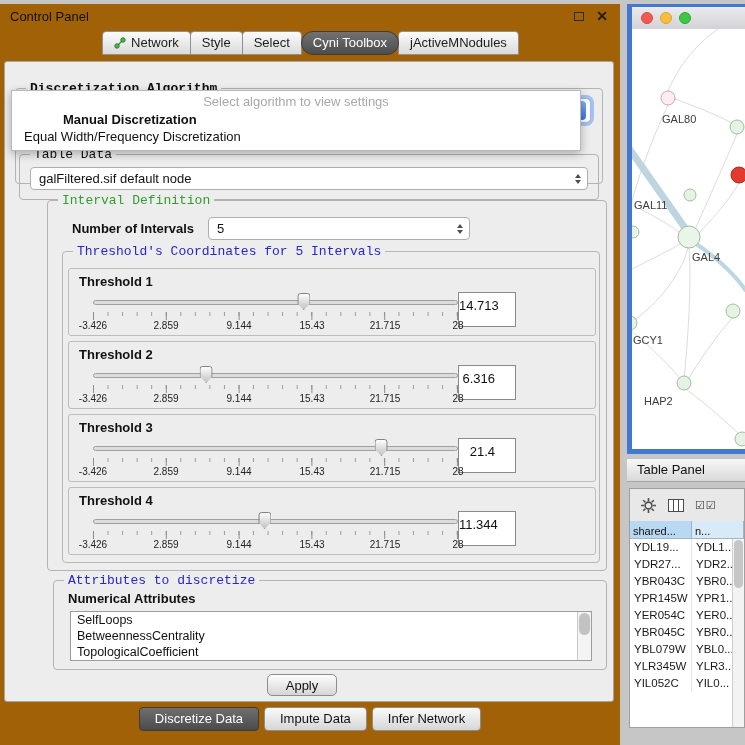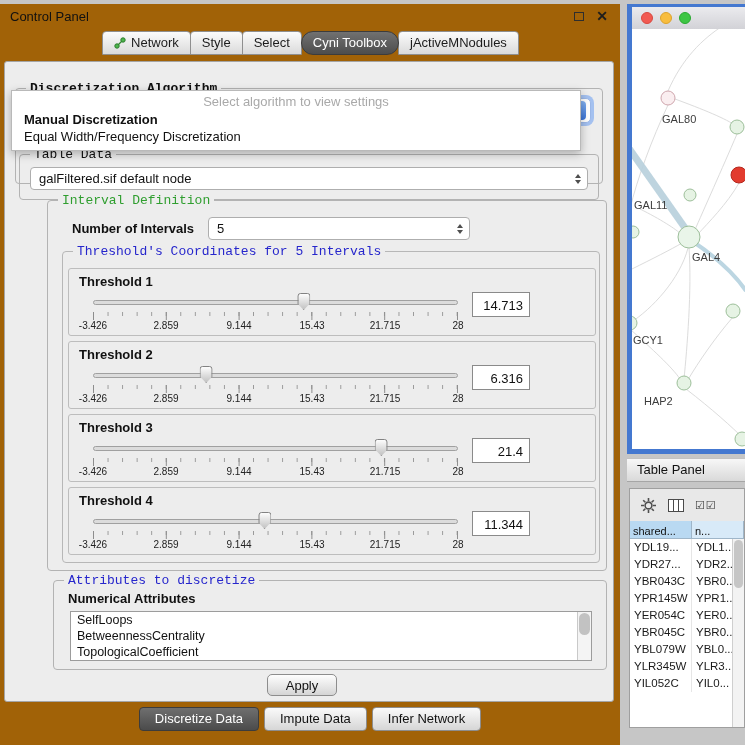--- a/index.html
+++ b/index.html
@@ -47,21 +47,21 @@
                   background:linear-gradient(#84b2f2,#3a73d6); display:flex; flex-direction:column;
                   align-items:center; justify-content:center; gap:2px; }
   .spin-capsule .tri-up { border-bottom-color:#fff; }
   .spin-capsule .tri-dn { border-top-color:#fff; }
 
   
   .popup { position:absolute; left:6px; top:28px; width:570px; background:#fff;
            border:1px solid #b9b9b9; box-shadow:0 3px 9px rgba(0,0,0,.28); z-index:10; padding-bottom:5px; }
   .popup-prompt { text-align:center; color:#a9a9a9; font-size:13px; padding:3px 0 2px; }
   .popup-item { padding:1px 12px; font-size:13px; color:#111; }
-  .popup-item.bold { font-weight:bold; }
+  .popup-item.bold { font-weight:bold;margin-left:39px; }
 
   
   .td-group { left:14px; top:92px; width:580px; height:46px; }
   .td-combo { position:absolute; left:10px; top:12px; width:558px; }
 
   
   .int-group { left:42px; top:138px; width:560px; height:371px; }
   .num-row { position:absolute; left:24px; top:16px; display:flex; align-items:center; gap:14px; }
   .bold-label { font-weight:bold; font-size:13px; color:#111; }
   .num-combo { width:262px; }
@@ -76,22 +76,22 @@
           border:1px solid #a0a0a0; border-radius:3px; }
   .thumb { position:absolute; top:1px; width:13px; height:17px; transform:translateX(-50%);
            background:linear-gradient(#fdfdfd,#c3c3c3); border:1px solid #828282; border-radius:3px;
            clip-path:polygon(0 0,100% 0,100% 60%,50% 100%,0 60%); z-index:2; }
   .ticks { position:absolute; left:0; top:20px; width:365px; height:8px;
            background-image:linear-gradient(to right,#8d8d8d 1px,transparent 1px),
                             linear-gradient(to right,#9a9a9a 1px,transparent 1px);
            background-size:72.8px 8px,14.56px 4px; background-repeat:repeat-x; }
   .scale { position:absolute; left:0; top:28px; width:365px; height:12px; }
   .scale span { position:absolute; top:0; transform:translateX(-50%); font-size:10px; color:#222; white-space:nowrap; }
-  .valbox { margin-left:14px; width:58px; height:25px; border:1px solid #8a8a8a; background:#fff;
-            text-align:right; padding:5px 6px 0 0; font-size:13px; }
+  .valbox { width:58px; height:35px; border:1px solid #8a8a8a; background:#fff;
+            text-align:right; padding:5px 20px 0 0; font-size:13px; }
 
   
   .attr-group { left:48px; top:518px; width:554px; height:90px; }
   .attr-title { position:absolute; left:14px; top:10px; }
   .listbox { position:absolute; left:16px; top:30px; width:522px; height:50px; background:#fff;
              border:1px solid #9c9c9c; overflow:hidden; }
   .list-item { font-size:12.5px; line-height:16px; padding-left:6px; color:#111; white-space:nowrap; }
   .vscroll { position:absolute; right:0; top:0; bottom:0; width:14px; background:#f4f4f4; border-left:1px solid #c9c9c9; }
   .vthumb { margin:1px; height:22px; background:#c2c2c2; border-radius:6px; }
 

